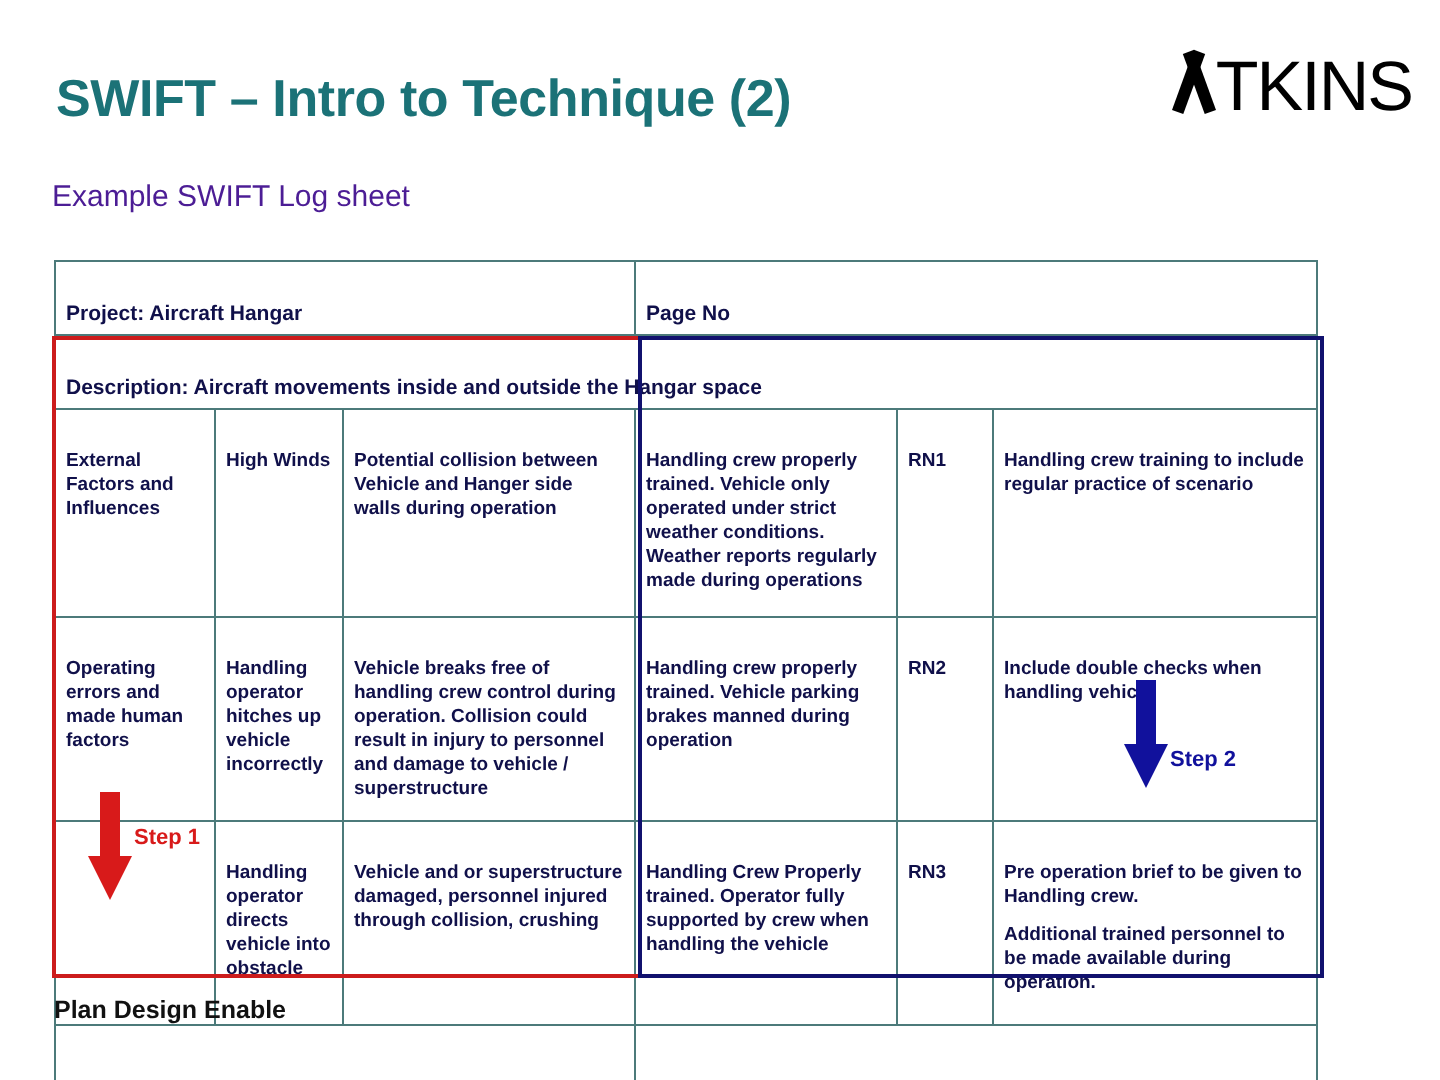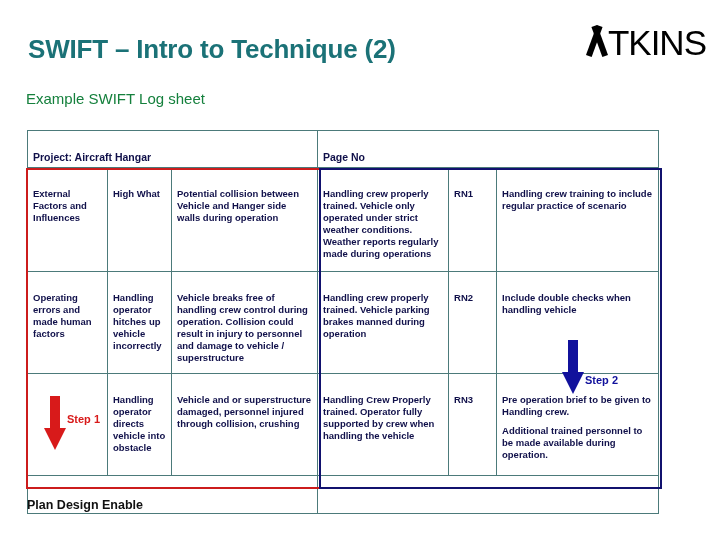--- a/index.html
+++ b/index.html
@@ -65,21 +65,21 @@
     right: 1px;
     transform: rotate(-20deg);
     transform-origin: bottom right;
   }
 
   #subtitle {
     position: absolute;
     left: 26px;
     top: 90px;
     font-size: 15px;
-    color: #15803d;
+    color: #4c1d95;
     white-space: nowrap;
   }
 
   
   #log-table {
     position: absolute;
     left: 27px;
     top: 130px;
     width: 631px;
     border-collapse: collapse;
@@ -228,24 +228,27 @@
       <col class="c3">
       <col class="c4">
       <col class="c5">
       <col class="c6">
   </colgroup>
   <tbody>
     <tr class="meta-row">
       <td colspan="3">Project: Aircraft Hangar</td>
       <td colspan="3">Page No</td>
     </tr>
+    <tr class="meta-row">
+      <td colspan="6">Description: Aircraft movements inside and outside the Hangar space</td>
+    </tr>
 
     <tr class="data-row row1">
       <td>External Factors and Influences</td>
-      <td>High What</td>
+      <td>High Winds</td>
       <td>Potential collision between Vehicle and Hanger side walls during operation</td>
       <td>Handling crew properly trained. Vehicle only operated under strict weather conditions. Weather reports regularly made during operations</td>
       <td>RN1</td>
       <td>
         <div>Handling crew training to include regular practice of scenario</div>
       </td>
     </tr>
 
     <tr class="data-row row2">
       <td>Operating errors and made human factors</td>

